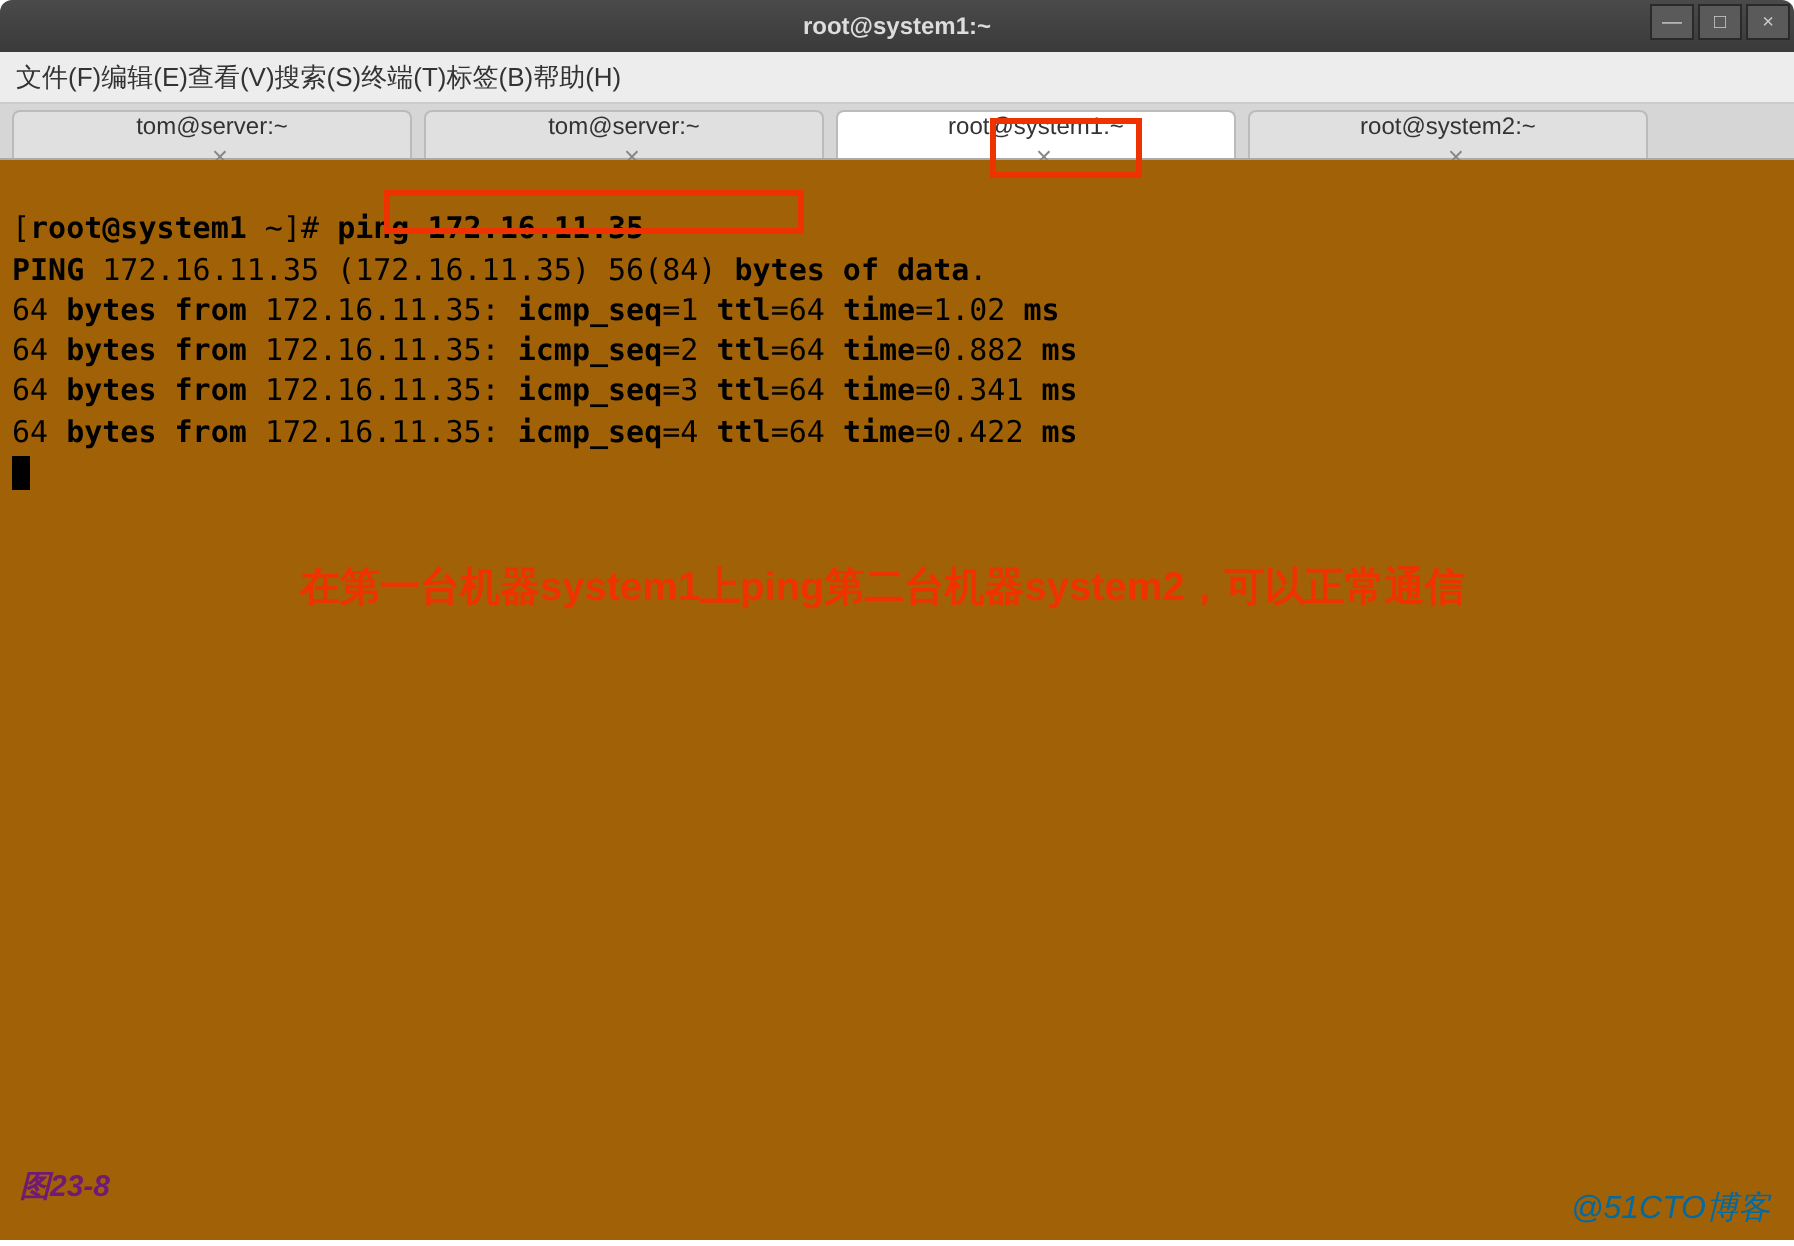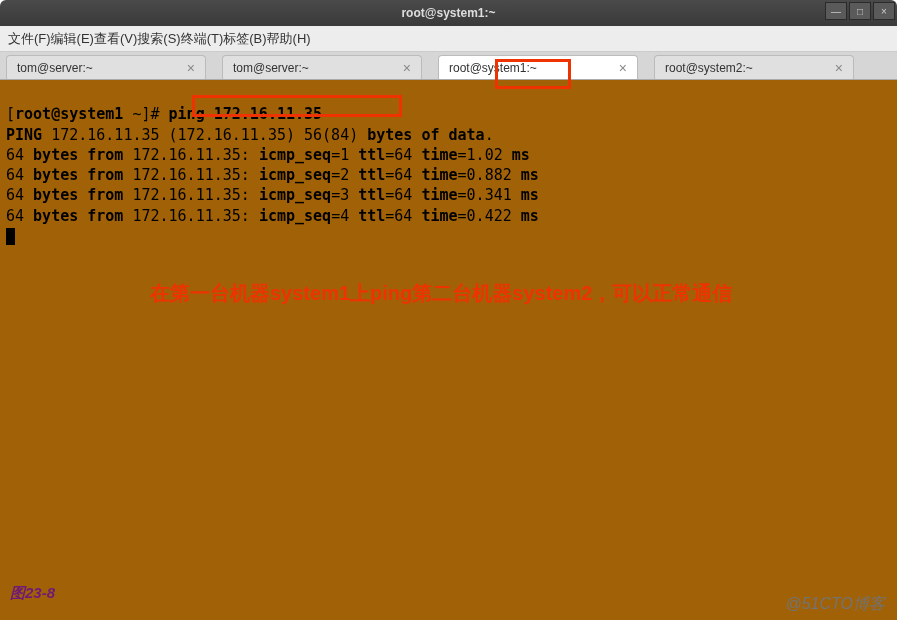--- a/index.html
+++ b/index.html
@@ -4,30 +4,30 @@
   <style>
     * { margin: 0; padding: 0; box-sizing: border-box; }
     body { width: 897px; height: 623px; font-family: sans-serif; background: #fff; position: relative; }
     .titlebar { height: 26px; background: linear-gradient(#4a4a4a, #3a3a3a); display: flex; align-items: center; color: #ddd; font-size: 12px; position: relative; border-top-left-radius: 6px; border-top-right-radius: 6px; }
     .titlebar-title { flex: 1; text-align: center; font-weight: bold; }
     .win-controls { position: absolute; right: 2px; top: 2px; display: flex; gap: 2px; }
     .win-btn { width: 22px; height: 18px; background: #5a5a5a; border: 1px solid #2a2a2a; display: flex; align-items: center; justify-content: center; color: #ccc; font-size: 10px; }
     .menubar { height: 26px; background: #ededed; border-bottom: 1px solid #ccc; display: flex; align-items: center; padding: 0 8px; font-size: 13px; color: #333; }
     .menu-item { cursor: pointer; }
     .tabbar { height: 28px; background: #d6d6d6; display: flex; align-items: flex-end; padding-left: 6px; border-bottom: 1px solid #aaa; }
-    .tab { height: 24px; padding: 0 10px; display: flex; align-items: center; font-size: 12px; color: #333; background: #e0e0e0; border: 1px solid #bbb; border-bottom: none; margin-right: 16px; border-top-left-radius: 4px; border-top-right-radius: 4px; min-width: 200px; justify-content: space-between; cursor: pointer; }
+    .tab { height: 24px; padding: 0 10px; display: flex; align-items: center; font-size: 12px; color: #333; background: #e0e0e0; border: 1px solid #bbb; border-bottom: none; margin-right: 6px; border-top-left-radius: 4px; border-top-right-radius: 4px; min-width: 200px; justify-content: space-between; cursor: pointer; flex-direction: column; }
     .tab.active { background: #fff; }
     .tab-close { font-size: 14px; color: #888; margin-left: 8px; cursor: pointer; }
     .terminal { background: #a16207; padding: 4px 6px; font-family: "DejaVu Sans Mono", monospace; font-size: 15px; line-height: 1.35; white-space: pre; color: #000; position: relative; height: 540px; }
     .cursor { display: inline-block; width: 9px; height: 17px; background: #000; vertical-align: text-bottom; }
     .bold { font-weight: bold; }
     .redbox1 { position: absolute; border: 3px solid #e30; }
     .annotation { position: absolute; color: #e30; font-weight: bold; font-size: 20px; font-family: "Microsoft YaHei", sans-serif; }
     .figure-label { position: absolute; left: 10px; bottom: 20px; color: #701a75; font-weight: bold; font-size: 15px; font-family: "Microsoft YaHei", sans-serif; font-style: italic; }
-    .watermark { position: absolute; right: 12px; bottom: 8px; color: #737373; font-size: 16px; font-style: italic; }
+    .watermark { position: absolute; right: 12px; bottom: 8px; color: #0369a1; font-size: 16px; font-style: italic; }
   </style>
 </head>
 <body>
 
 <div class="titlebar">
   <span class="titlebar-title">root@system1:~</span>
   <div class="win-controls">
     <div class="win-btn">—</div>
     <div class="win-btn">□</div>
     <div class="win-btn">×</div>

